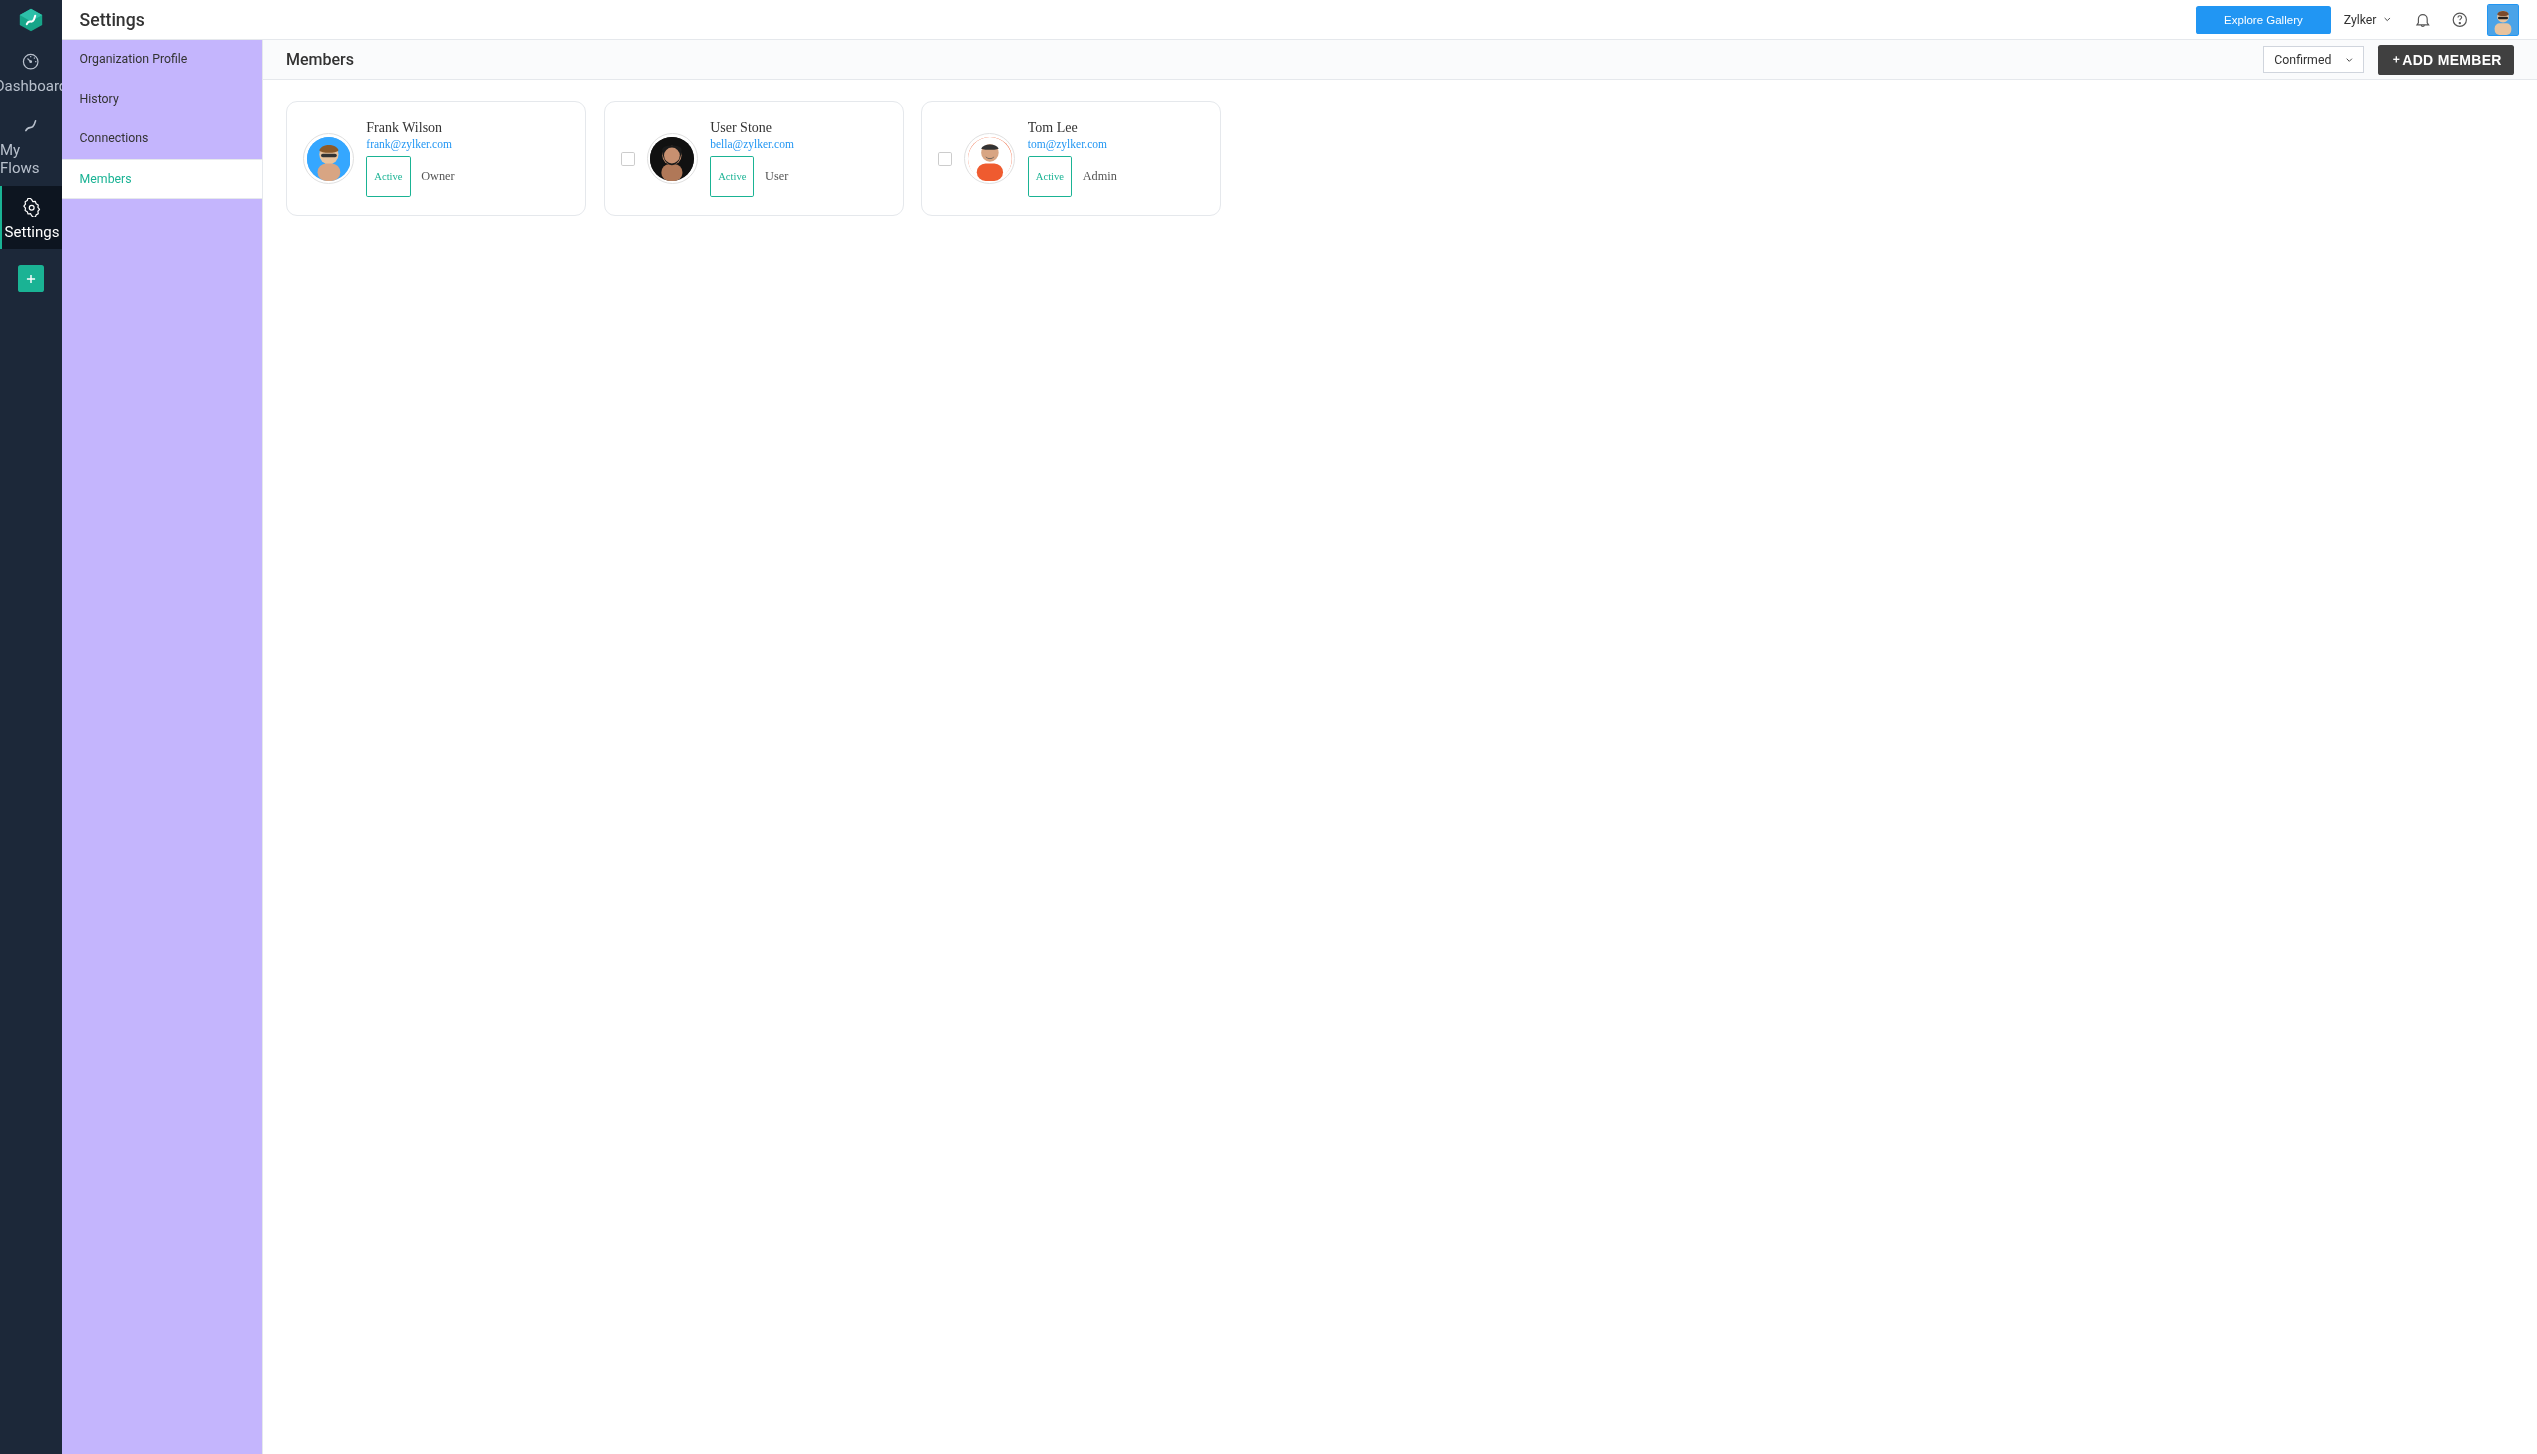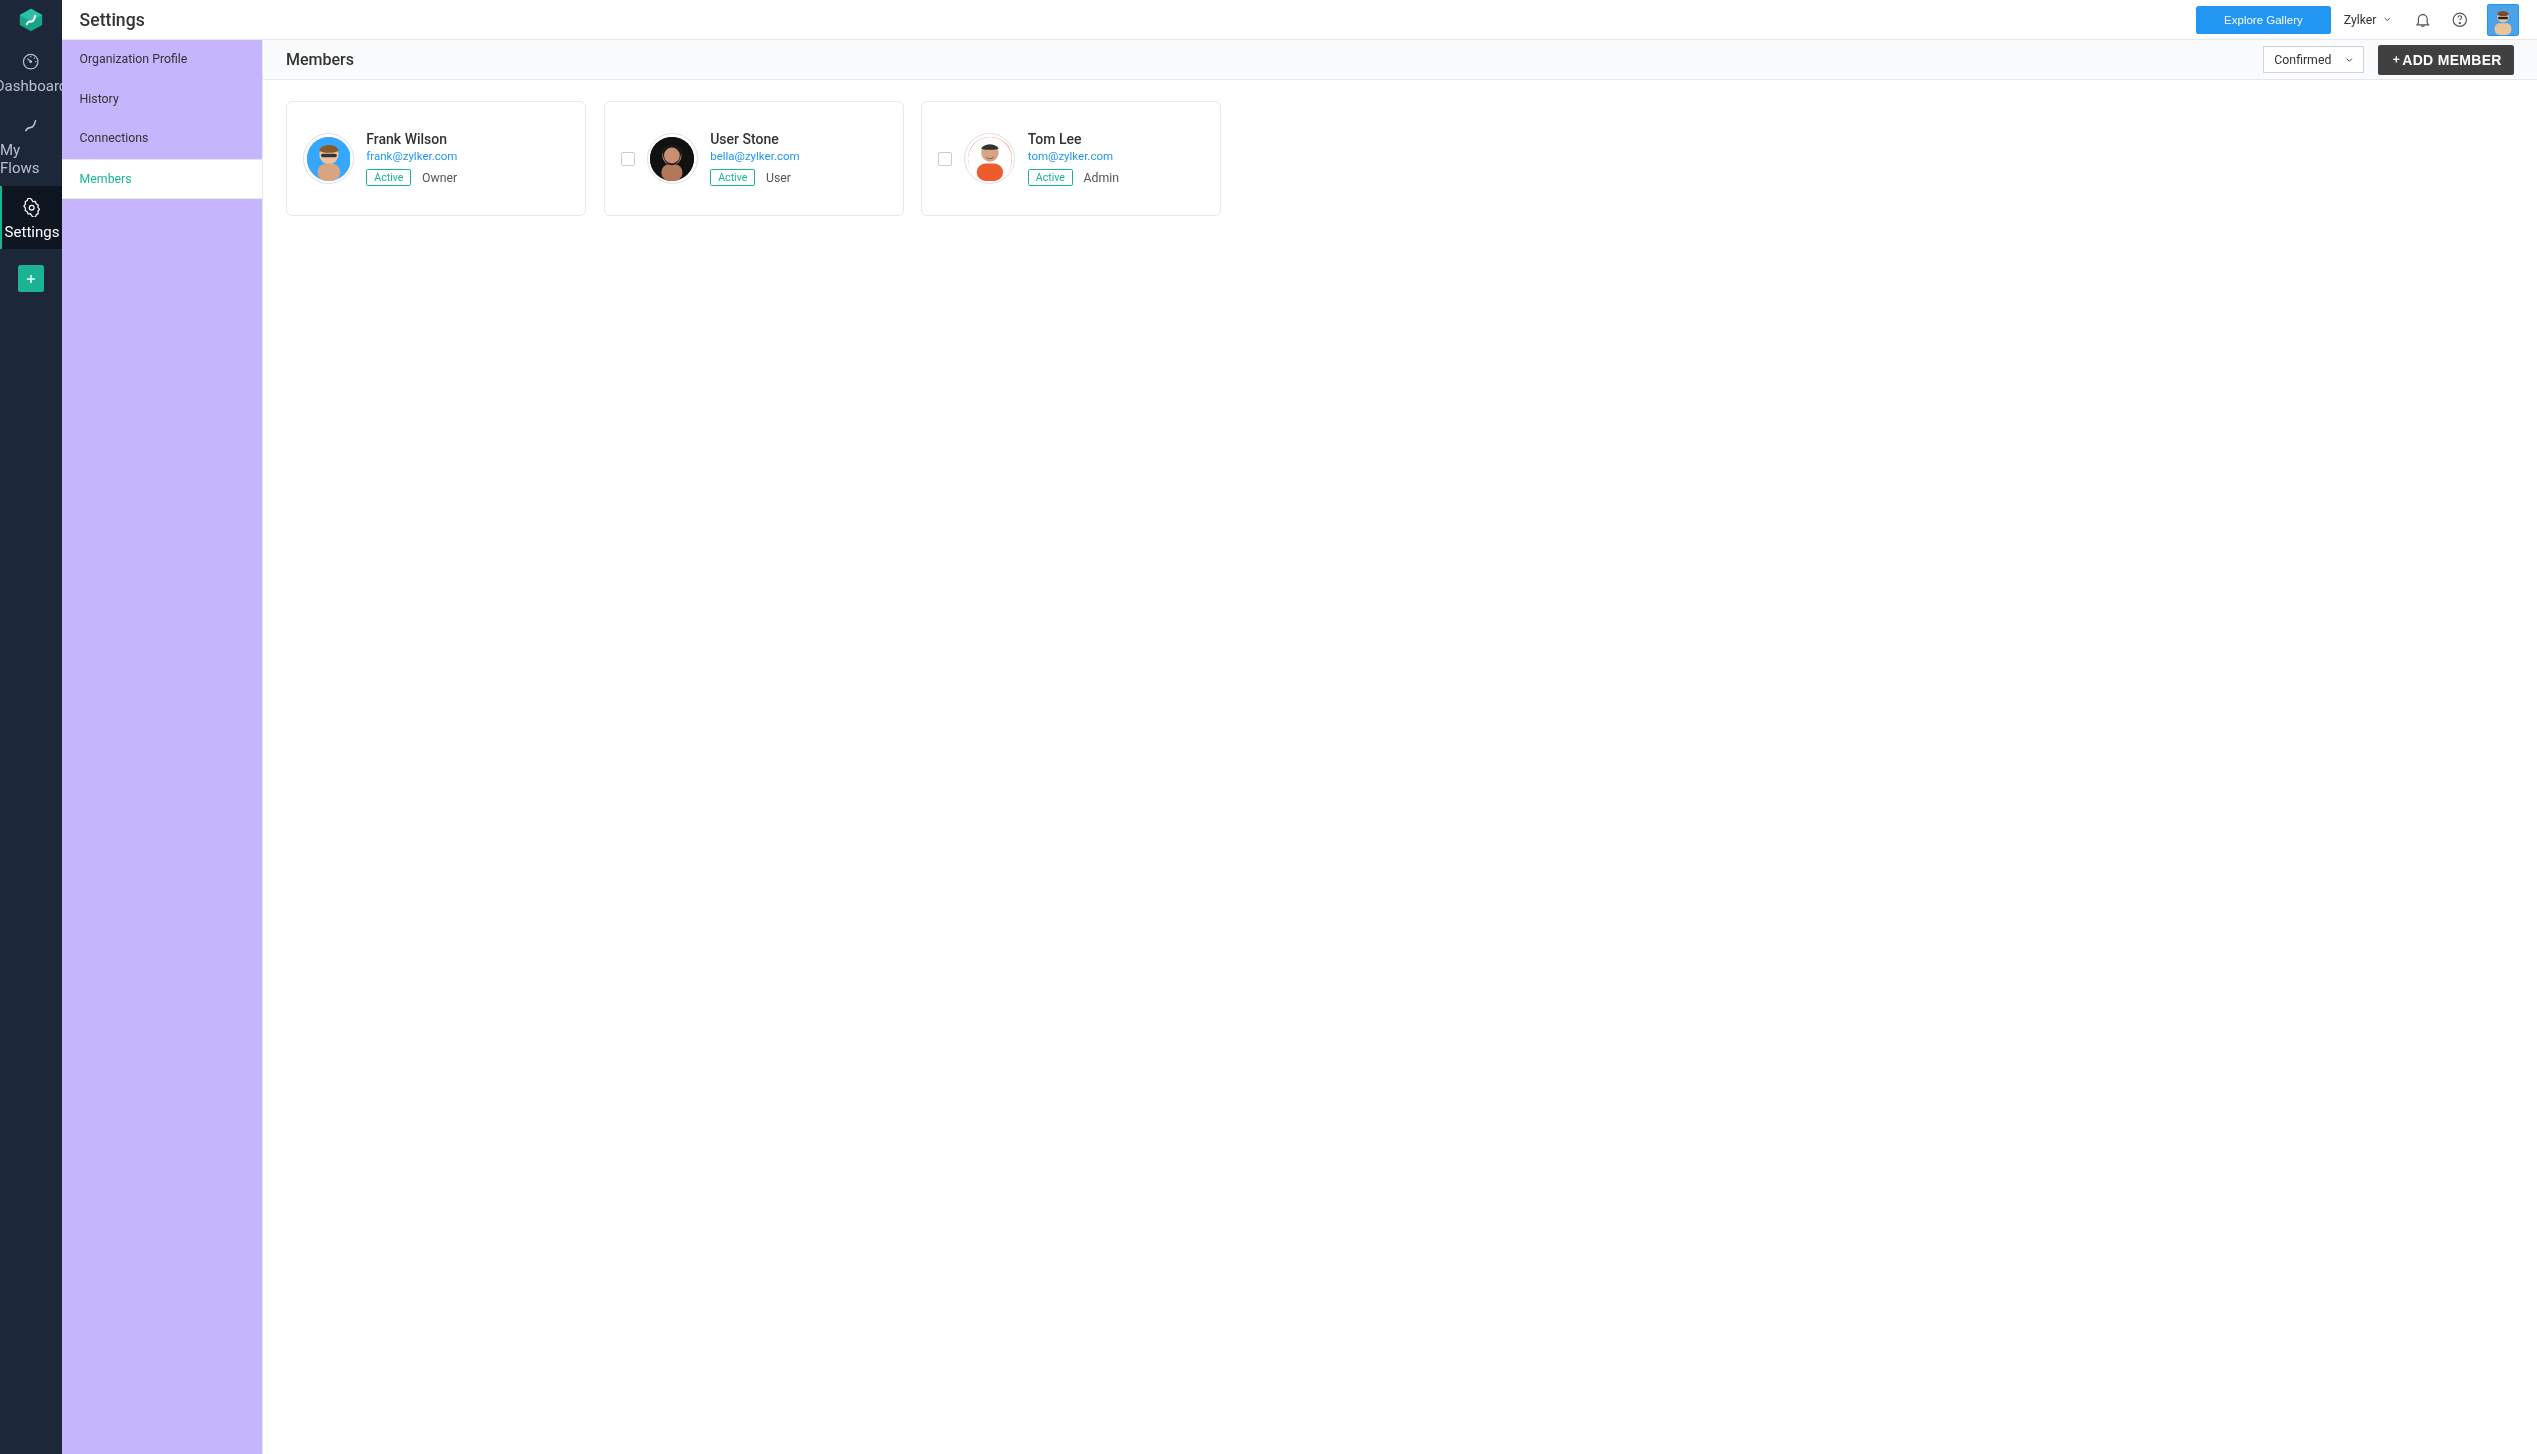--- a/index.html
+++ b/index.html
@@ -48,29 +48,29 @@
     .add-member-btn { background: #404040; color: #fff; border: none; padding: 7px 12.3px; border-radius: 2.6px; font-size: 14px; font-weight: 600; cursor: pointer; display: flex; align-items: center; gap: 1px; letter-spacing:0.3px; }
     .add-member-btn svg { width:10.6px; height:10.6px; }
 
     .search-row { padding: 8.8px 23px 0; }
     .search-box { display: flex; align-items: center; gap: 7px; width: 265px; border-bottom: 0.9px solid #ccc; padding: 3.5px 1.8px; }
     .search-box svg { width:13.2px; height:13.2px; color:#999; }
     .search-box input { border: none; outline: none; font-size: 12.3px; flex:1; color:#333; }
     .search-box input::placeholder { color:#aaa; }
 
     .cards { display: flex; gap: 17.6px; padding: 21px 23px; flex-wrap: wrap; }
-    .member-card { width: 300px; height: 115px; border: 0.9px solid #e5e8ec; border-radius: 6px; display: flex; align-items: center; padding: 0 16px; gap: 12.3px; }
+    .member-card { width: 300px; height: 115px; border: 0.9px solid #e5e8ec; border-radius: 11px; display: flex; align-items: center; padding: 0 16px; gap: 12.3px; font-family: Liberation Serif, serif; }
     .member-check { width:14px; height:14px; border:0.9px solid #ccc; border-radius:1.8px; cursor:pointer; flex-shrink:0; }
     .member-avatar { width: 51px; height: 51px; border-radius: 50%; border:0.9px solid #e0e0e0; padding:2.6px; flex-shrink:0; }
     .member-avatar-inner { width:100%; height:100%; border-radius:50%; display:flex; align-items:center; justify-content:center; }
     .member-info { display:flex; flex-direction:column; gap:2.6px; }
     .member-name { font-size: 14px; font-weight: 500; color:#333; }
     .member-email { font-size: 11.5px; color: #2196f3; cursor:pointer; }
     .member-meta { display:flex; align-items:center; gap:10.6px; margin-top:3.5px; }
-    .status-badge { border: 0.9px solid #1ab394; color: #1ab394; padding: 1px 7px; font-size: 10.6px; border-radius: 1.8px; }
+    .status-badge { border: 0.9px solid #1ab394; color: #1ab394; padding: 14px 7px; font-size: 10.6px; border-radius: 1.8px; }
     .role { font-size: 12.3px; color: #555; }
 
     
     .av1 { background:#35a7ff; }
     .av2 { background:#111; }
     .av3 { background:#ef5b2f; }
   </style>
 </head>
 <body>
 

